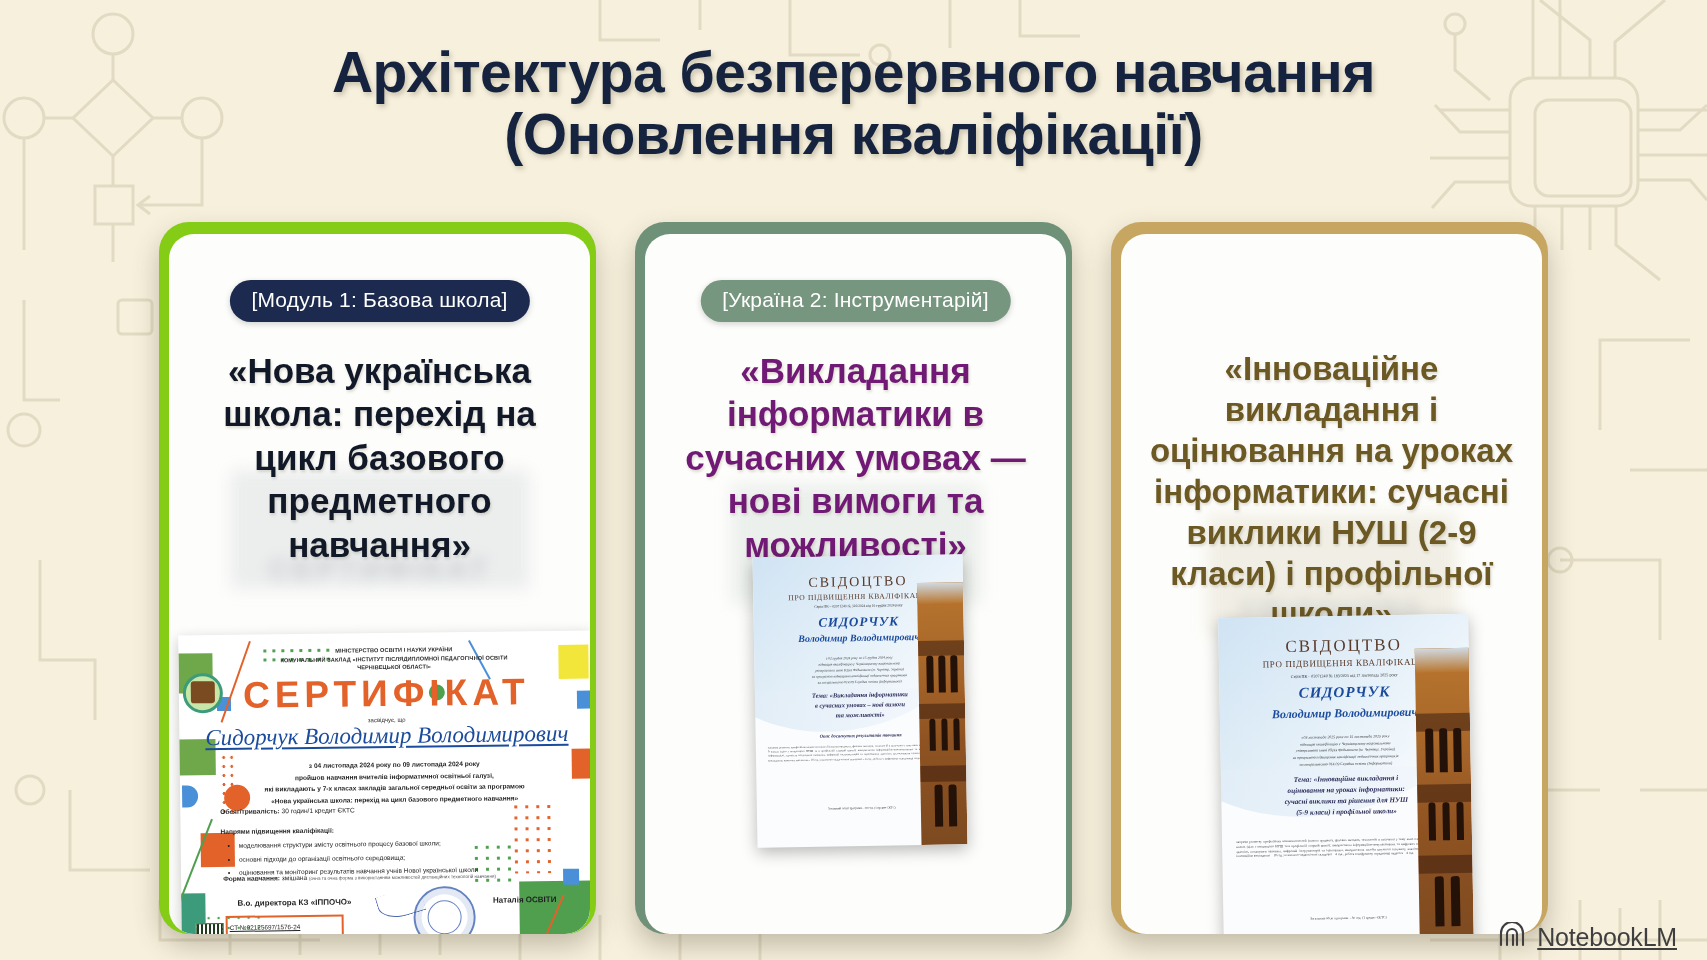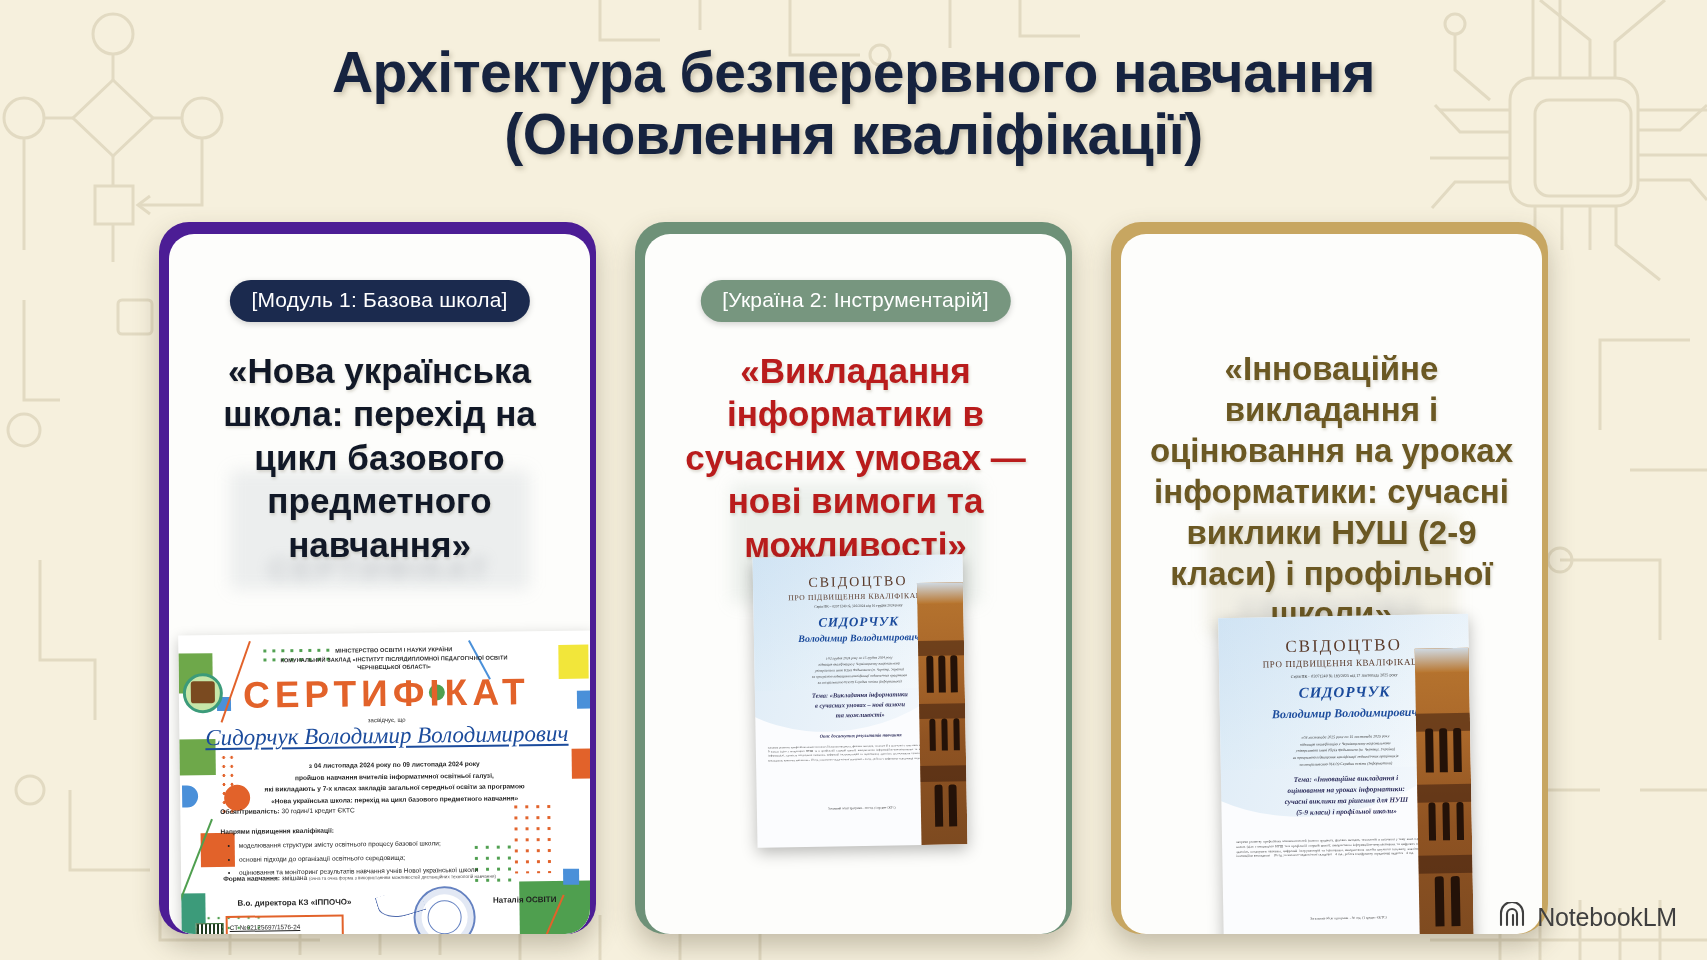--- a/index.html
+++ b/index.html
@@ -43,21 +43,21 @@
   }
   .card-inner {
     position:relative;
     width:100%; height:100%;
     background:#fdfdfb;
     border-radius:25px;
     overflow:hidden;
   }
 
   
-  .card.c1 { background:#4c1d95; }
+  .card.c1 { background:#84cc16; }
   .card.c2 { background:#6e9178; }
   .card.c3 { background:#c7a661; }
 
   
   .card.c1 .card-inner { margin-left:4px; margin-top:6px; width:calc(100% - 4px); height:calc(100% - 6px); }
   .card.c2 .card-inner { margin-left:4px; margin-top:6px; width:calc(100% - 4px); height:calc(100% - 6px); }
   .card.c3 .card-inner { margin-left:4px; margin-top:6px; width:calc(100% - 4px); height:calc(100% - 6px); }
 
   
   .pill {
@@ -77,21 +77,21 @@
   
   .course {
     position:absolute; top:115px; left:26px; right:26px;
     text-align:center;
     font-weight:bold;
     font-size:35px;
     line-height:1.24;
     text-shadow:1px 2px 3px rgba(100,90,60,.22);
   }
   .c1 .course { color:#111827; }
-  .c2 .course { color:#b91c1c; }
+  .c2 .course { color:#701a75; }
   .c3 .course { color:#6b5823; font-size:33px; }
 
   
   .ghost {
     position:absolute; left:50%; transform:translateX(-50%);
     filter:blur(7px); opacity:.38;
     color:#8a8f99; font-weight:bold; letter-spacing:3px;
   }
   .c1 .ghost { top:318px; font-size:30px; }
   .c2 .ghost { top:325px; font-size:26px; }
@@ -260,24 +260,25 @@
   .tower .win {
     position:absolute; background:#241208; border-radius:3px 3px 0 0;
   }
   .tower .sky {
     position:absolute; top:0; left:0; right:0; height:8%;
     background:linear-gradient(180deg,#cfd9e2,#b8762f);
   }
 
   
   .nblm {
-    position:absolute; right:30px; bottom:28px;
+    position:absolute; right:30px; bottom:8px;
     display:flex; align-items:center; gap:9px;
     z-index:6;
     color:#3f3f3f;
+    text-decoration:underline;
   }
   .nblm-txt { font-size:25px; letter-spacing:-0.2px; }
 </style>
 </head>
 <body>
 
 <div id="bg-pattern">
   <svg viewBox="0 0 1707 960" preserveAspectRatio="none">
     <rect width="1707" height="960" fill="#f6f0dd"></rect>
     <g stroke="#e2dac2" stroke-width="3" fill="none">

